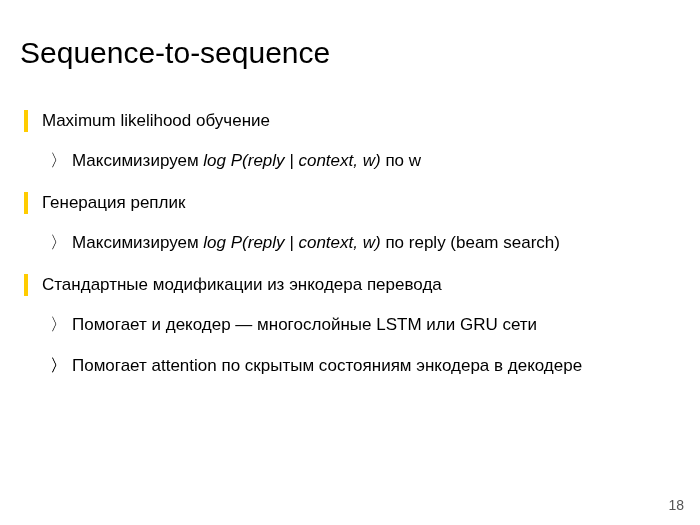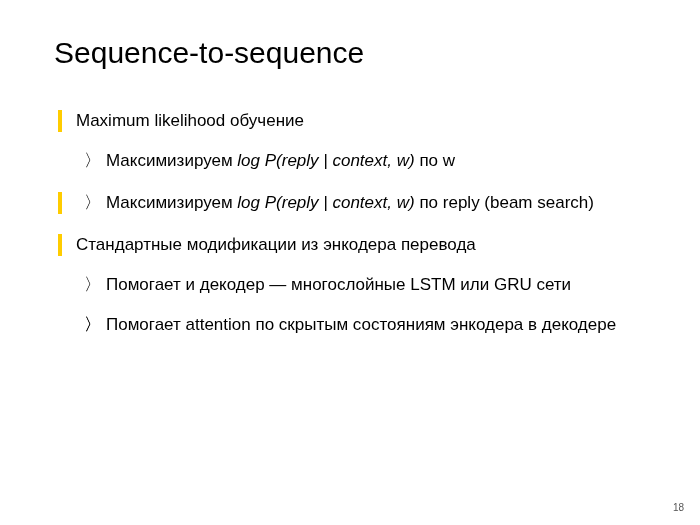--- a/index.html
+++ b/index.html
@@ -10,21 +10,21 @@
     background: #fff;
     font-family: Arial, Helvetica, sans-serif;
     color: #000;
     overflow: hidden;
   }
   .slide {
     position: relative;
     width: 700px;
     height: 525px;
     box-sizing: border-box;
-    padding: 36px 36px 0 54px;
+    padding: 36px 36px 0 20px;
   }
   .title {
     font-size: 30px;
     font-weight: 400;
     margin: 0 0 40px 0;
   }
   ul.top {
     list-style: none;
     margin: 4px;
     padding: 0;
@@ -60,21 +60,21 @@
     position: absolute;
     left: 8px;
     top: 0;
     font-size: 17px;
     color: #000;
   }
   .page-num {
     position: absolute;
     right: 16px;
     bottom: 12px;
-    font-size: 10px;
+    font-size: 14px;
     color: #555;
   }
   em.formula { font-style: italic; }
 </style>
 </head>
 <body>
 
 <div class="slide">
   <h1 class="title">Sequence-to-sequence</h1>
 
@@ -88,20 +88,21 @@
           <span class="angle">〉</span>
           <span>
             <span>Максимизируем </span><em class="formula">log P(reply | context, w)</em><span> по w</span>
           </span>
         </li>
       </ul>
     </li>
 
     <li>
       <span class="bar"></span>
+      <span>Генерация реплик</span>
       <ul class="sub">
         <li>
           <span class="angle">〉</span>
           <span>
             <span>Максимизируем </span><em class="formula">log P(reply | context, w)</em><span> по reply (beam search)</span>
           </span>
         </li>
       </ul>
     </li>
 

